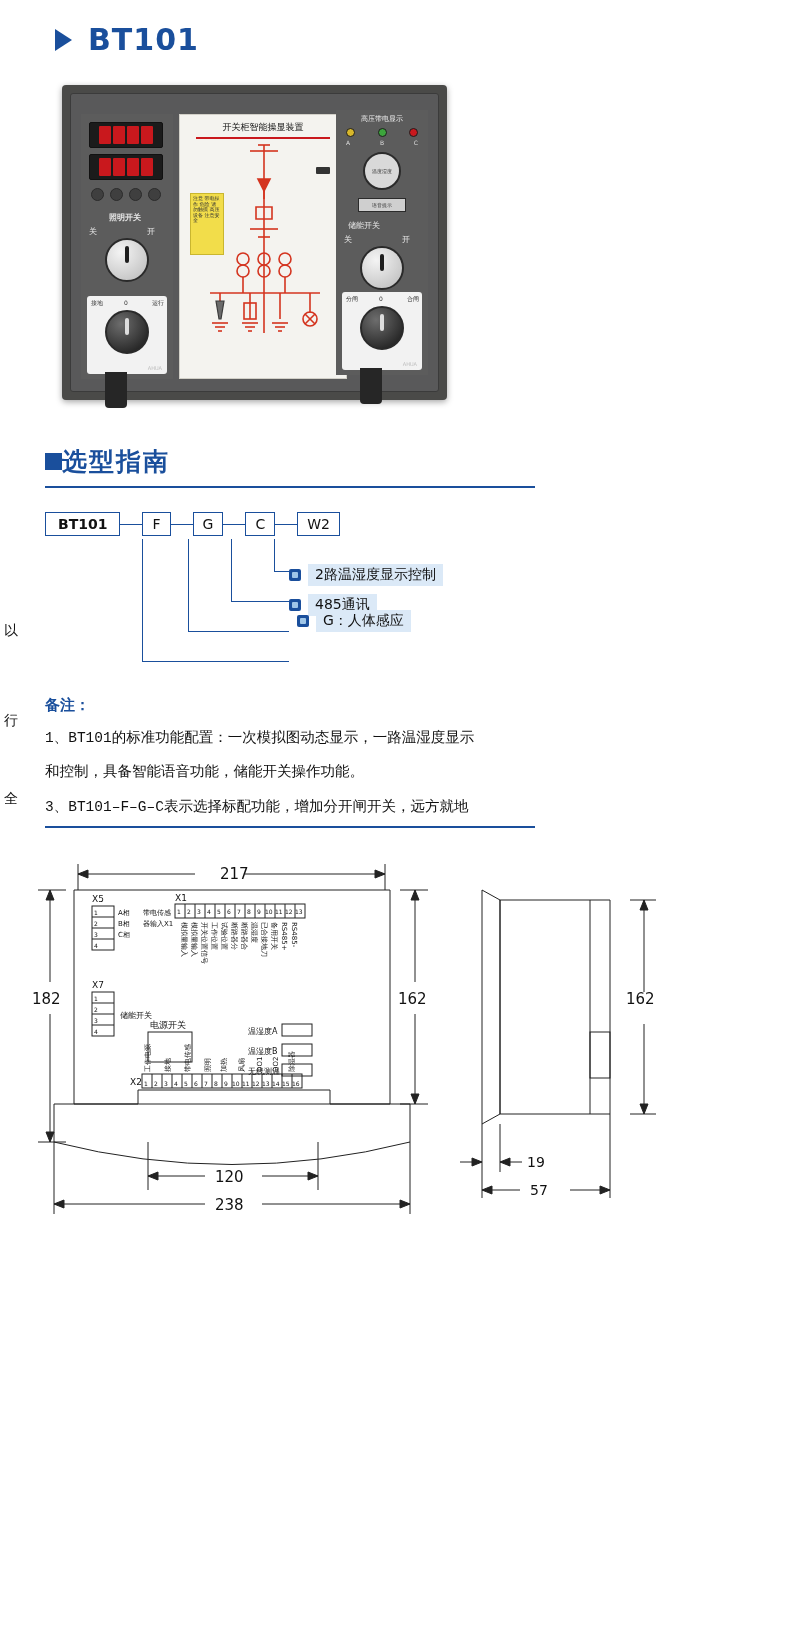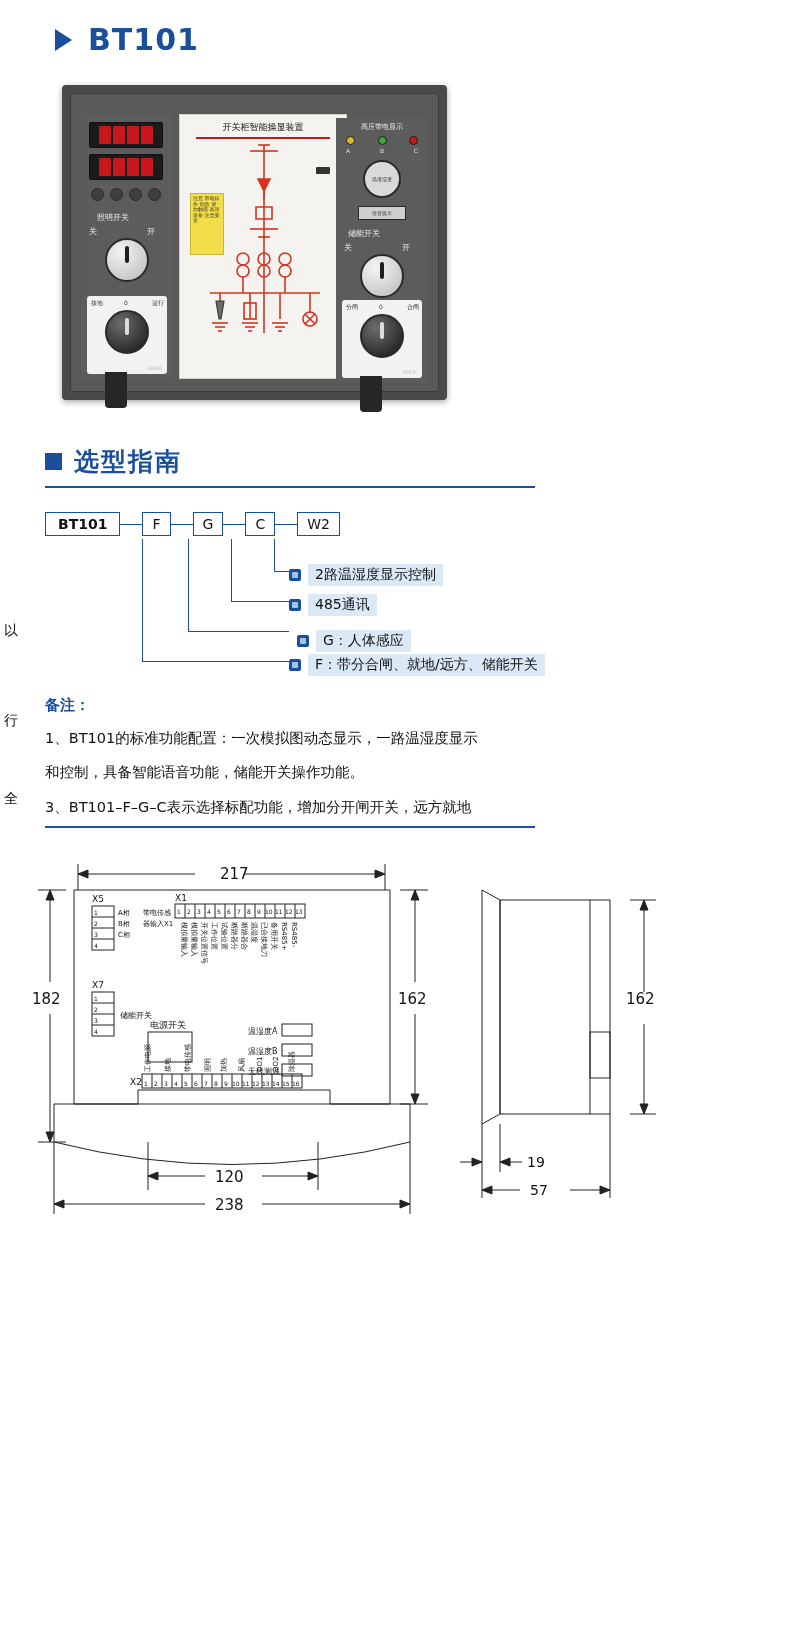--- a/index.html
+++ b/index.html
@@ -104,21 +104,21 @@
   .yellow-label {
     position:absolute; left:10px; top:78px; width:34px; height:62px;
     background:#f2dd4a; border:1px solid #c9b62f;
     font-size:5px; color:#333; padding:2px; line-height:1.1; overflow:hidden;
   }
   .black-chip{
     position:absolute; right:16px; top:52px; width:14px;height:7px;background:#333;border-radius:1px;
   }
   
   .right-panel {
-    position:absolute; right:10px; top:24px; width:92px; height:265px;
+    position:absolute; right:10px; top:16px; width:92px; height:265px;
     background:#5c5c5c;
   }
   .rp-title {
     position:absolute; left:0; right:0; top:4px; text-align:center;
     font-size:7px; color:#eaeaea;
   }
   .lamp-row {
     position:absolute; left:10px; top:18px; width:72px;
     display:flex; justify-content:space-between;
   }
@@ -142,21 +142,21 @@
     position:absolute; width:22px;height:36px;background:#262626;border-radius:0 0 4px 4px;
   }
   .ahua { position:absolute; font-size:5px; color:#bdbdbd; }
 
   
   .section {
     margin: 0 0 0 45px;
     width: 700px;
   }
   .sec-head {
-    display:flex; align-items:center; gap:12px;
+    display:flex; align-items:center; 
     margin-top: 40px;
   }
   .sec-square { width:17px; height:17px; background:#1a4f9c; }
   .sec-title { font-size:25px; font-weight:bold; color:#1a4f9c; letter-spacing:2px;}
   .sec-rule { height:2px; background:#1a4f9c; width:490px; margin: 8px 0 0 0;}
 
   
   .guide { position:relative; margin-top:18px; height:200px; width:700px;}
   .code-row { position:absolute; left:0; top:6px; display:flex; align-items:center; }
   .code-box {
@@ -217,21 +217,21 @@
             <div class="led-digit"></div>
             <div class="led-digit"></div>
             <div class="led-digit"></div>
         </div>
         <div class="tiny-btns">
           <div class="tiny-btn"></div>
           <div class="tiny-btn"></div>
           <div class="tiny-btn"></div>
           <div class="tiny-btn"></div>
         </div>
-        <div class="knob-label" style="left:16px; top:98px;">照明开关</div>
+        <div class="knob-label" style="left:28px; top:98px;font-weight:bold;">照明开关</div>
         <div class="knob-label" style="left:8px; top:112px;">关</div>
         <div class="knob-label" style="left:66px; top:112px;">开</div>
         <div class="knob" style="left:24px; top:124px;"></div>
 
         <div class="white-pad" style="left:6px; top:182px; width:80px; height:78px;">
           <div style="position:absolute;left:4px;top:3px;font-size:6px;color:#333;">接地</div>
           <div style="position:absolute;left:37px;top:3px;font-size:6px;color:#333;">0</div>
           <div style="position:absolute;right:3px;top:3px;font-size:6px;color:#333;">运行</div>
           <div class="knob dark" style="left:18px; top:14px;"></div>
           <div class="ahua" style="right:5px;bottom:3px;">AHUA</div>
@@ -359,31 +359,27 @@
     <div class="g-line" style="left:229px; top:65px;  width:15px;  height:1px;"></div>
 
     <div class="desc" style="left:244px; top:58px;">
       <div class="desc-mark"></div>
       <div class="desc-text">2路温湿度显示控制</div>
     </div>
     <div class="desc" style="left:244px; top:88px;">
       <div class="desc-mark"></div>
       <div class="desc-text">485通讯</div>
     </div>
-    <div class="desc" style="left:244px; top:124px;padding-left:8px;">
+    <div class="desc" style="left:244px; top:104px;padding-left:8px;">
       <div class="desc-mark"></div>
       <div class="desc-text">G：人体感应</div>
     </div>
-    <div class="desc" style="left:244px; top:148px;">
-      <div class="desc-mark"></div>
-      <div class="desc-text">F：带分合闸、就地/远方、储能开关</div>
-    </div>
   </div>
 
-  <div class="notes" style="margin-top:-10px;">
+  <div class="notes" style="margin-top:-10px;font-family:Liberation Mono, monospace;">
     <div class="notes-title">备注：</div>
     <p>1、BT101的标准功能配置：一次模拟图动态显示，一路温湿度显示</p>
     <p>和控制，具备智能语音功能，储能开关操作功能。</p>
     <p>3、BT101–F–G–C表示选择标配功能，增加分开闸开关，远方就地</p>
   </div>
 </div>
 
 <div class="section">
   <div class="sec-rule"></div>
 </div>

